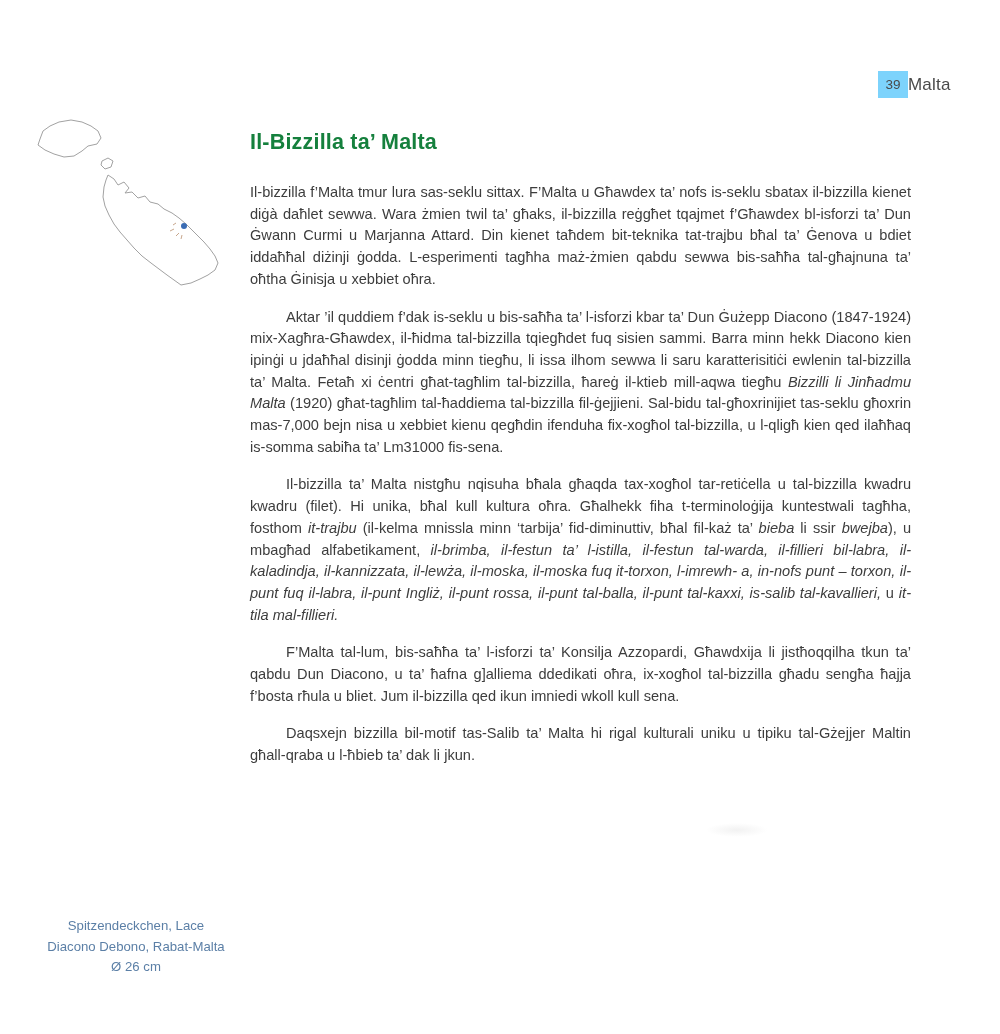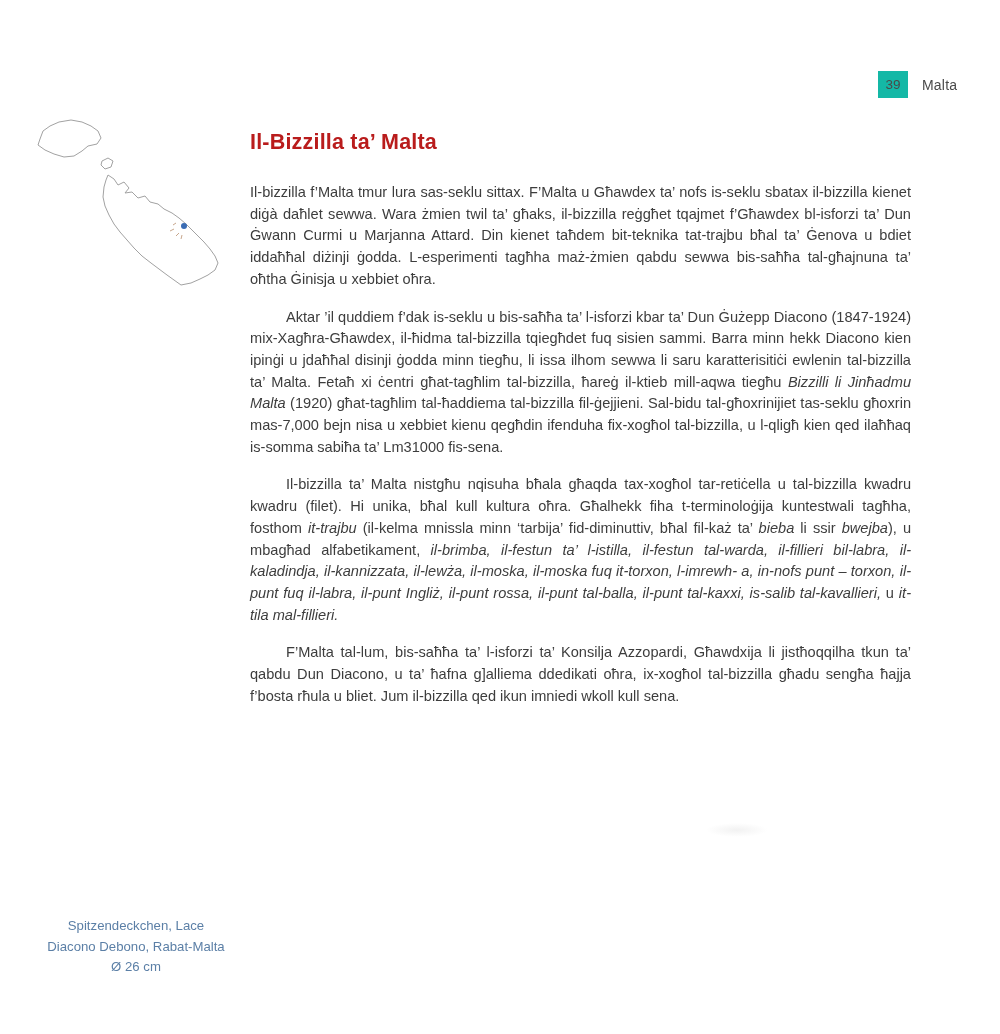--- a/index.html
+++ b/index.html
@@ -7,29 +7,29 @@
     width:1000px; height:1034px; background:#ffffff; position:relative;
     font-family:"Liberation Sans", sans-serif; overflow:hidden;
   }
 
   
   .header { position:absolute; top:71px; left:878px; display:flex; align-items:center; }
   .page-badge {
     width:30px; height:27px; display:flex; align-items:center; justify-content:center;
     font-size:13.5px; color:#4a4a4a;
   }
-  .region-label { margin-left:14px; font-size:14px; color:#4a4a4a; letter-spacing:0.2px; }
+  .region-label { margin-left:0; font-size:17px; color:#4a4a4a; letter-spacing:0.2px; }
 
   
   .map-box { position:absolute; left:28px; top:114px; width:200px; height:180px; }
 
   
   .article { position:absolute; left:250px; top:130px; width:661px; color:#3d3d3d; }
   .article h1 {
-    font-size:21.5px; font-weight:bold; color:#b91c1c;
+    font-size:21.5px; font-weight:bold; color:#15803d;
     margin:0 0 27px 0; letter-spacing:0.2px;
   }
   .article p {
     font-size:14.6px; line-height:21.7px; text-align:justify;
     margin:0 0 16px 0;
   }
   .article p.indent { text-indent:36px; }
   .article i { font-style:italic; }
 
   
@@ -44,21 +44,21 @@
     background:radial-gradient(ellipse at center, #ececec 0%, rgba(255,255,255,0) 70%);
     opacity:.7;
   }
 </style>
 </head>
 <body>
 
 <div class="page">
 
   <div class="header">
-    <div class="page-badge" style="background: #14b8a6;">39</div>
+    <div class="page-badge" style="background: #7dd3fc;">39</div>
     <div class="region-label">Malta</div>
   </div>
 
   <div class="map-box">
     <svg width="200" height="180" viewBox="0 0 200 180">
 
       <path fill="none" stroke-width="1" stroke-linejoin="round" d="M12,25 L15,17 L22,12 L31,8 L43,6 L54,8 L63,12 L70,17 L73,24 L69,30 L60,32 L54,37 L46,42 L36,43 L26,40 L17,36 L10,31 Z" stroke="#a2a2a2"></path>
 
       <path fill="none" stroke-width="1" stroke-linejoin="round" d="M74,47 L80,44 L85,47 L83,53 L77,55 L73,51 Z" stroke="#a2a2a2"></path>
 
@@ -69,20 +69,21 @@
       <circle cx="156" cy="112" r="3" fill="#3a6cb4"></circle>
     </svg>
   </div>
 
   <div class="article">
     <h1>Il-Bizzilla ta’ Malta</h1>
     <p>Il-bizzilla f’Malta tmur lura sas-seklu sittax. F’Malta u Għawdex ta’ nofs is-seklu sbatax il-bizzilla kienet diġà daħlet sewwa. Wara żmien twil ta’ għaks, il-bizzilla reġgħet tqajmet f’Għawdex bl-isforzi ta’ Dun Ġwann Curmi u Marjanna Attard. Din kienet taħdem bit-teknika tat-trajbu bħal ta’ Ġenova u bdiet iddaħħal diżinji ġodda. L-esperimenti tagħha maż-żmien qabdu sewwa bis-saħħa tal-għajnuna ta’ oħtha Ġinisja u xebbiet oħra.</p>
     <p class="indent">Aktar ’il quddiem f’dak is-seklu u bis-saħħa ta’ l-isforzi kbar ta’ Dun Ġużepp Diacono (1847-1924) mix-Xagħra-Għawdex, il-ħidma tal-bizzilla tqiegħdet fuq sisien sammi. Barra minn hekk Diacono kien ipinġi u jdaħħal disinji ġodda minn tiegħu, li issa ilhom sewwa li saru karatterisitiċi ewlenin tal-bizzilla ta’ Malta. Fetaħ xi ċentri għat-tagħlim tal-bizzilla, ħareġ il-ktieb mill-aqwa tiegħu <i>Bizzilli li Jinħadmu Malta</i> (1920) għat-tagħlim tal-ħaddiema tal-bizzilla fil-ġejjieni. Sal-bidu tal-għoxrinijiet tas-seklu għoxrin mas-7,000 bejn nisa u xebbiet kienu qegħdin ifenduha fix-xogħol tal-bizzilla, u l-qligħ kien qed ilaħħaq is-somma sabiħa ta’ Lm31000 fis-sena.</p>
     <p class="indent">Il-bizzilla ta’ Malta nistgħu nqisuha bħala għaqda tax-xogħol tar-retiċella u tal-bizzilla kwadru kwadru (filet). Hi unika, bħal kull kultura oħra. Għalhekk fiha t-terminoloġija kuntestwali tagħha, fosthom <i>it-trajbu</i> (il-kelma mnissla minn ‘tarbija’ fid-diminuttiv, bħal fil-każ ta’ <i>bieba</i> li ssir <i>bwejba</i>), u mbagħad alfabetikament, <i>il-brimba, il-festun ta’ l-istilla, il-festun tal-warda, il-fillieri bil-labra, il-kaladindja, il-kannizzata, il-lewża, il-moska, il-moska fuq it-torxon, l-imrewh- a, in-nofs punt – torxon, il-punt fuq il-labra, il-punt Ingliż, il-punt rossa, il-punt tal-balla, il-punt tal-kaxxi, is-salib tal-kavallieri,</i> u <i>it-tila mal-fillieri.</i></p>
     <p class="indent">F’Malta tal-lum, bis-saħħa ta’ l-isforzi ta’ Konsilja Azzopardi, Għawdxija li jistħoqqilha tkun ta’ qabdu Dun Diacono, u ta’ ħafna g]alliema ddedikati oħra, ix-xogħol tal-bizzilla għadu sengħa ħajja f’bosta rħula u bliet. Jum il-bizzilla qed ikun imniedi wkoll kull sena.</p>
+    <p class="indent">Daqsxejn bizzilla bil-motif tas-Salib ta’ Malta hi rigal kulturali uniku u tipiku tal-Gżejjer Maltin għall-qraba u l-ħbieb ta’ dak li jkun.</p>
   </div>
 
   <div class="artifact"></div>
 
   <div class="caption" style="color: rgb(91, 127, 166); text-align: center;">
     <div>Spitzendeckchen, Lace</div>
     <div>Diacono Debono, Rabat-Malta</div>
     <div>Ø 26 cm</div>
   </div>
 

